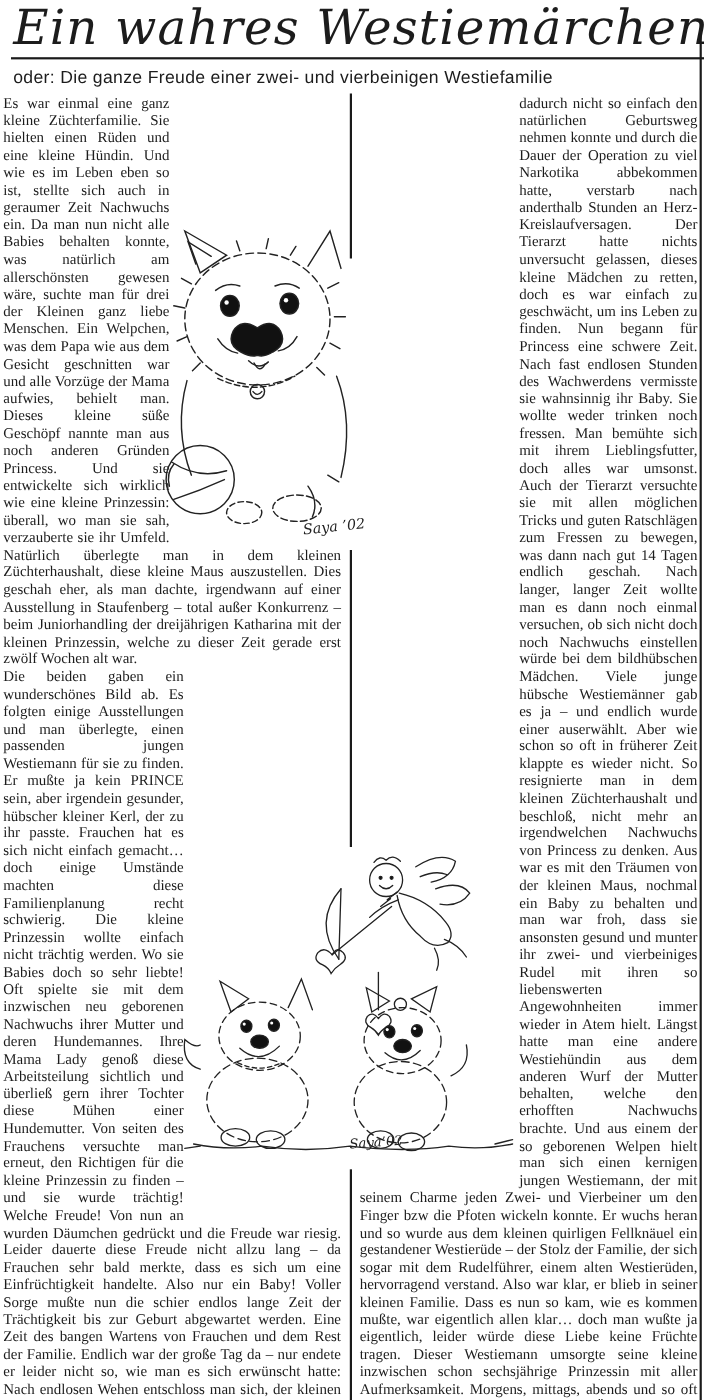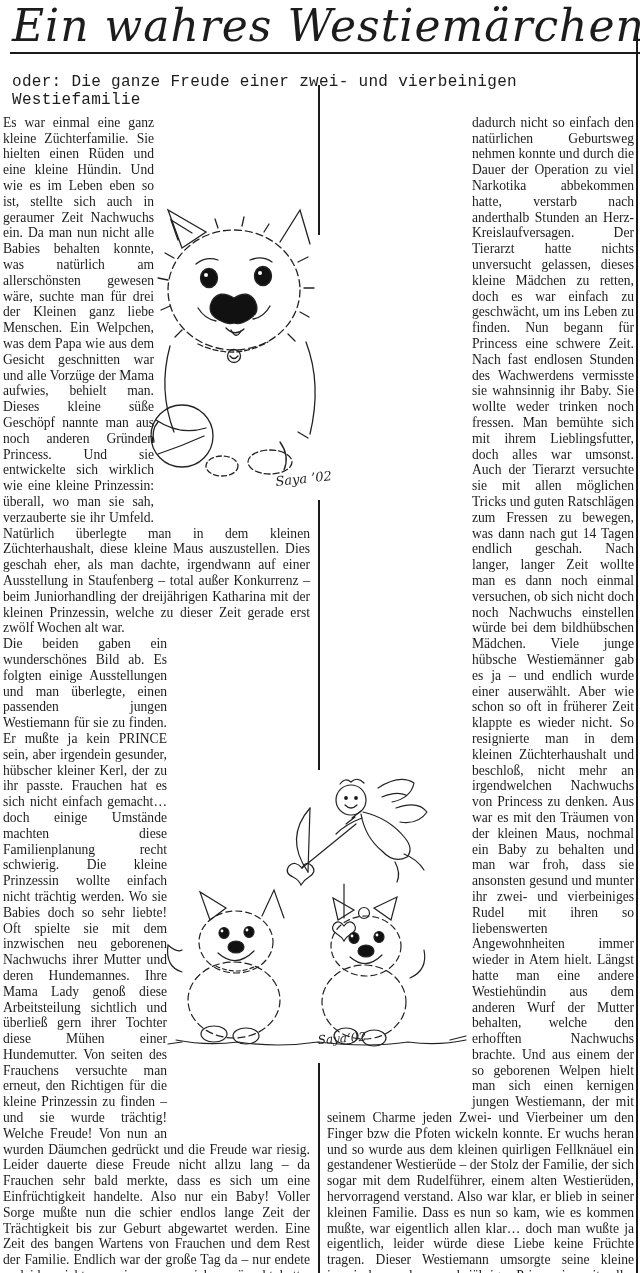--- a/index.html
+++ b/index.html
@@ -10,22 +10,22 @@
   }
   
   .masthead{padding:4px 12px 0 10px;position:relative;}
   .title{
     font-family:"DejaVu Serif",serif;font-style:italic;font-weight:400;
     font-size:44px;line-height:1.02;letter-spacing:1px;white-space:nowrap;
     display:inline-block;border-bottom:2.5px solid #1a1a1a;
     padding:0 14px 3px 2px;min-width:600px;
   }
   .subtitle{
-    font-family:Liberation Mono, monospace;
-    font-size:16px;letter-spacing:.3px;margin:19px 0 0 2px;
+    font-family:Liberation Sans, sans-serif;
+    font-size:16px;letter-spacing:.3px;margin:8px 0 0 2px;
   }
   
   .cols{display:flex;padding-left:3px;margin-top:6px;}
   .col{width:307px;font-size:13.6px;line-height:15.8px;text-align:justify;}
   .col-right{margin-left:17px;}
   .para{margin:0;}
   
   .sp{display:block;}
   .sp-dog1{float:right;width:150px;height:286px;margin:124px 0 0 6px;}
   .sp-pair-left{float:right;width:138px;height:296px;margin:202px 0 0 5px;}

